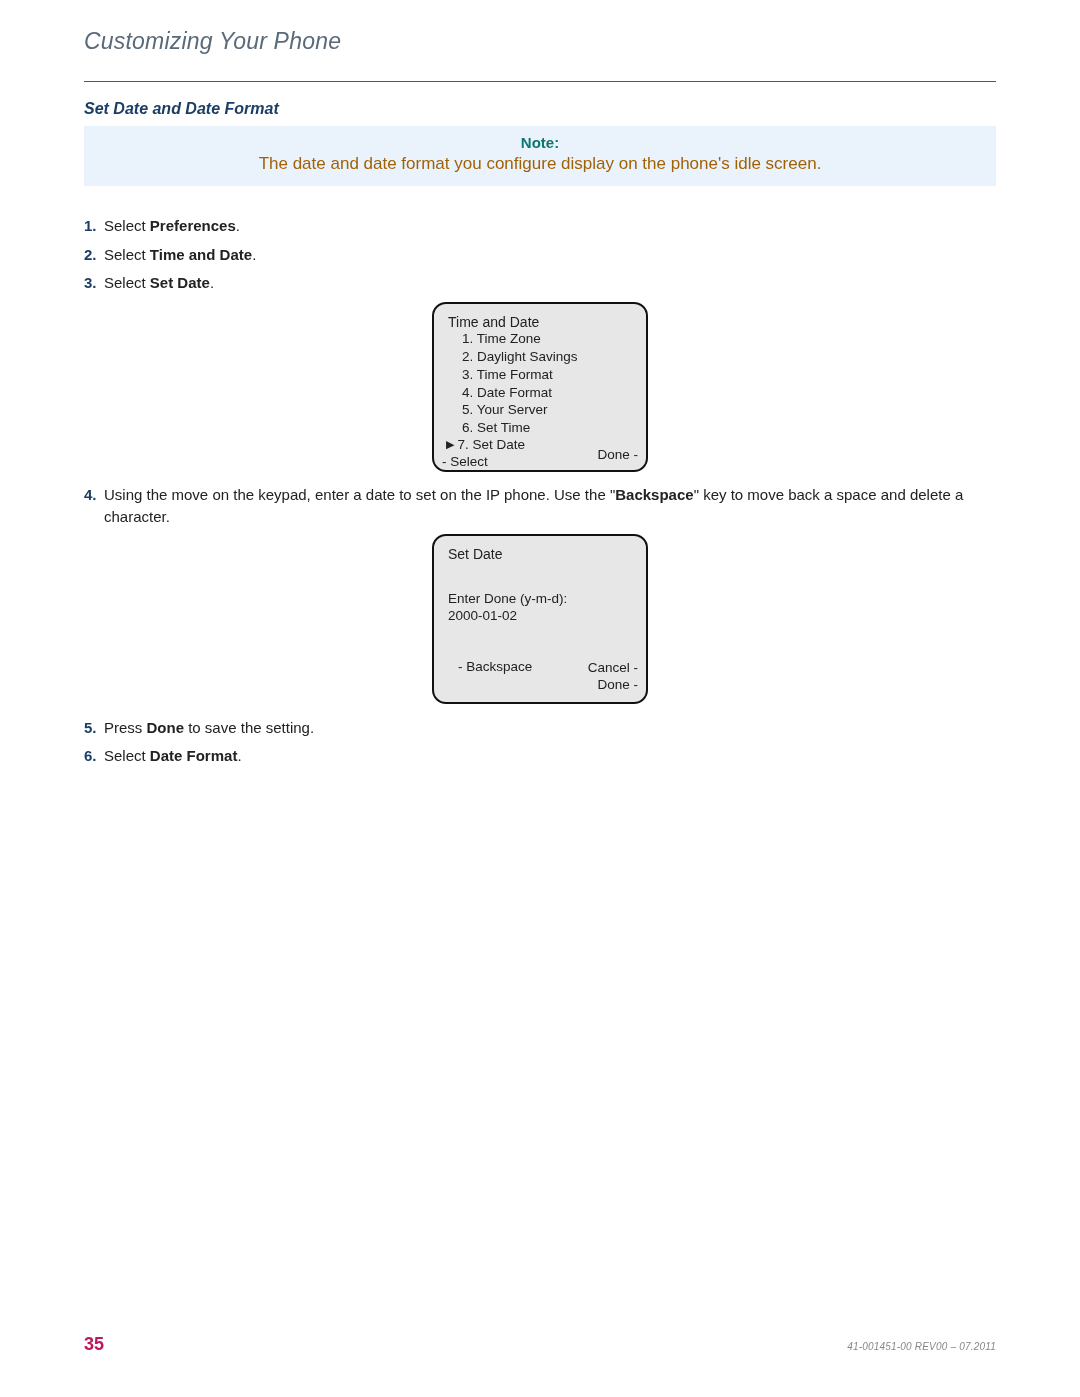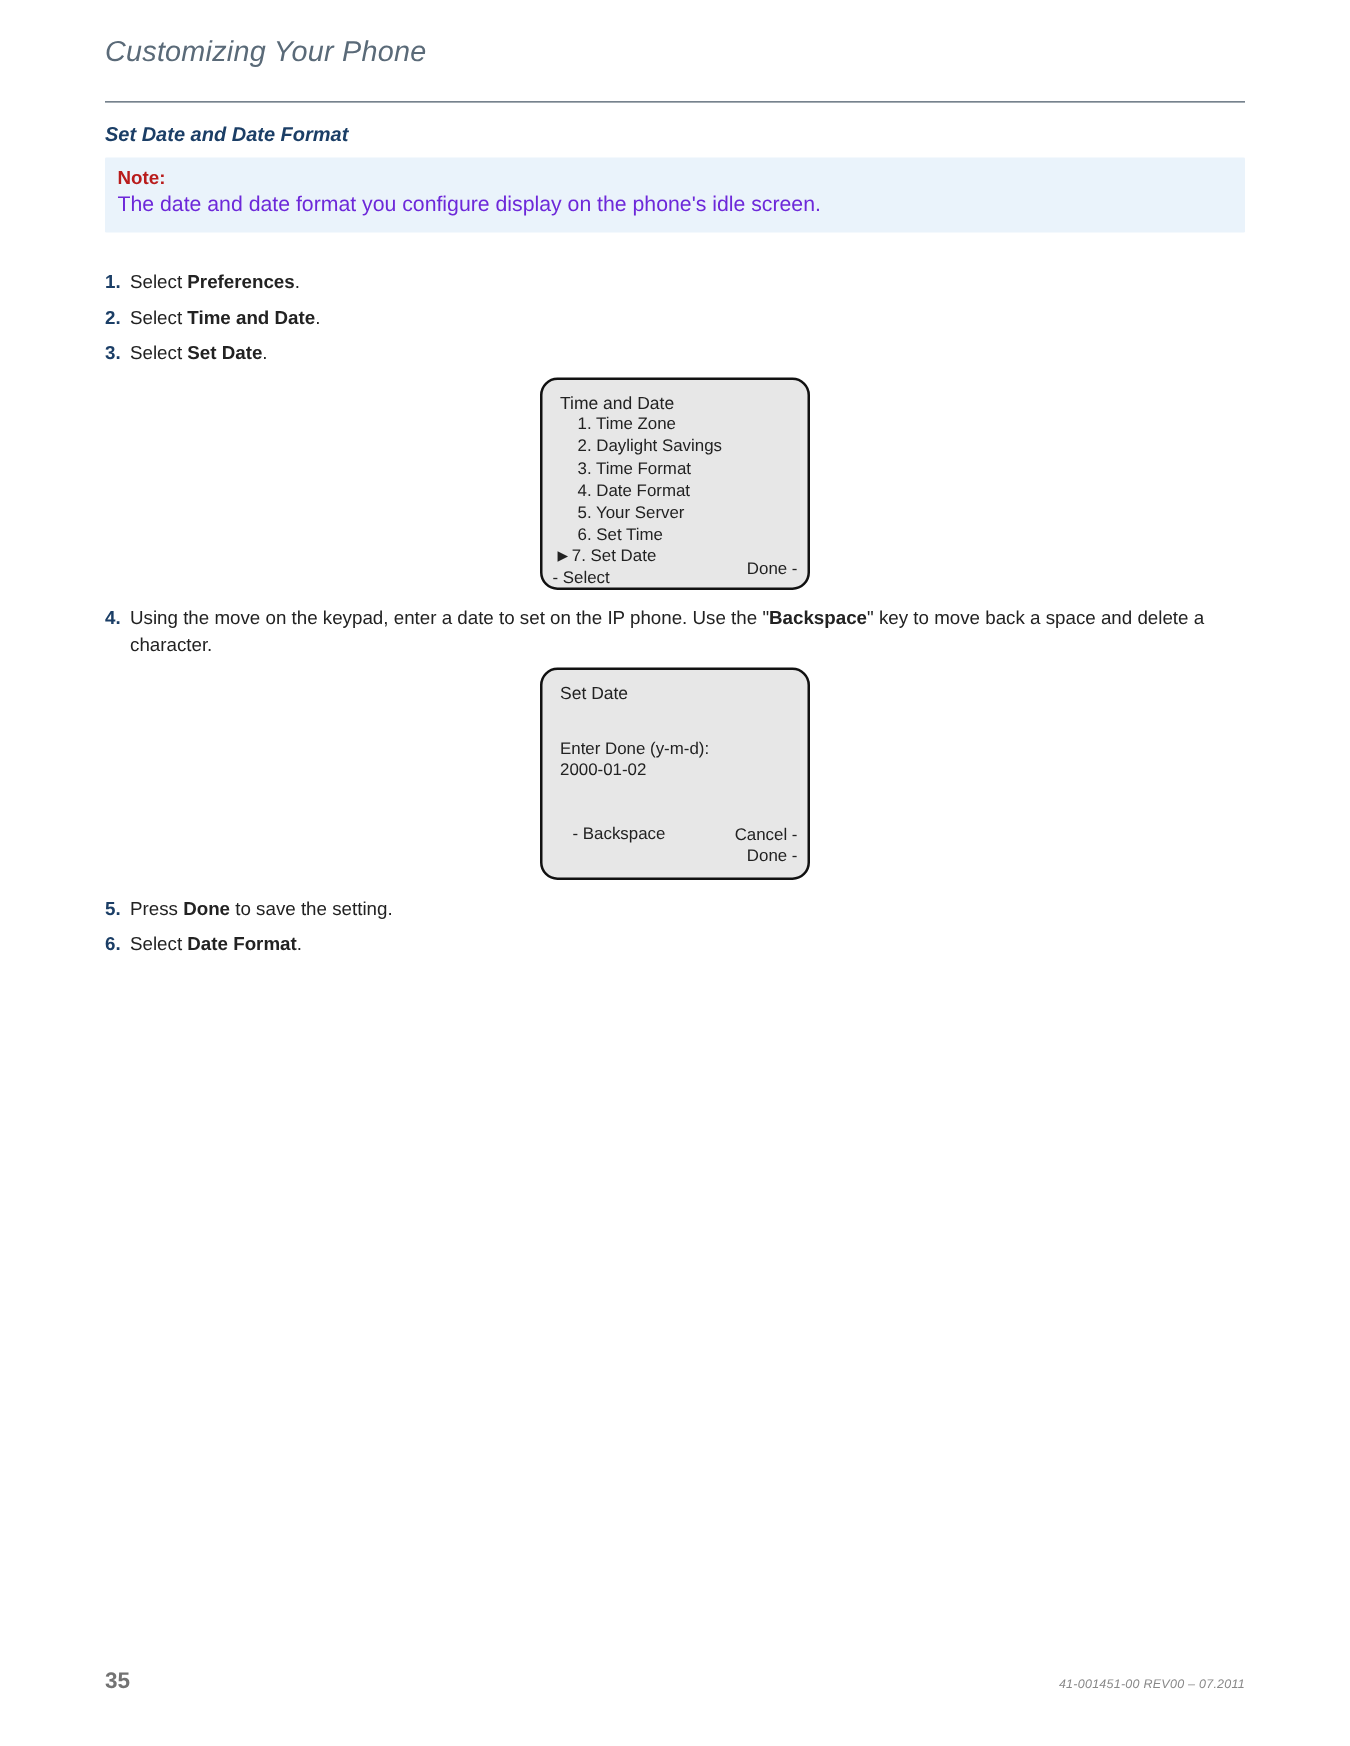--- a/index.html
+++ b/index.html
@@ -34,29 +34,31 @@
     font-size: 16px;
     margin-bottom: 8px;
   }
   .note-box {
     background: #eaf3fb;
     padding: 8px 10px 10px 10px;
     margin-bottom: 28px;
     border-radius: 1px;
   }
   .note-label {
-    color: #b91c1c;
+    color: #0f766e;
     font-weight: 700;
     font-size: 15px;
+    text-align: center;
   }
   .note-body {
-    color: #6d28d9;
+    color: #a16207;
     font-size: 17px;
     line-height: 1.35;
     margin-top: 2px;
+    text-align: center;
   }
   ol.steps {
     list-style: none;
     counter-reset: step;
     font-size: 15px;
     line-height: 1.65;
   }
   ol.steps > li {
     position: relative;
     padding-left: 20px;
@@ -101,21 +103,21 @@
   .set-date .sd-prompt { font-size: 13.5px; line-height: 1.3; }
   .set-date .sd-backspace { position: absolute; left: 24px; bottom: 28px; font-size: 13.5px; }
 
   .step-multiline { line-height: 1.45; }
 
   .footer {
     position: absolute;
     left: 84px; right: 84px; bottom: 42px;
     display: flex; justify-content: space-between; align-items: baseline;
   }
-  .page-number { color: #737373; font-size: 18px; font-weight: 700; }
+  .page-number { color: #be185d; font-size: 18px; font-weight: 700; }
   .doc-id { color: #888; font-size: 10px; font-style: italic; letter-spacing: 0.2px; }
 </style>
 </head>
 <body>
 
 <div class="page">
   <div class="chapter-title">Customizing Your Phone</div>
   <hr class="hr">
 
   <div class="section-heading">Set Date and Date Format</div>

